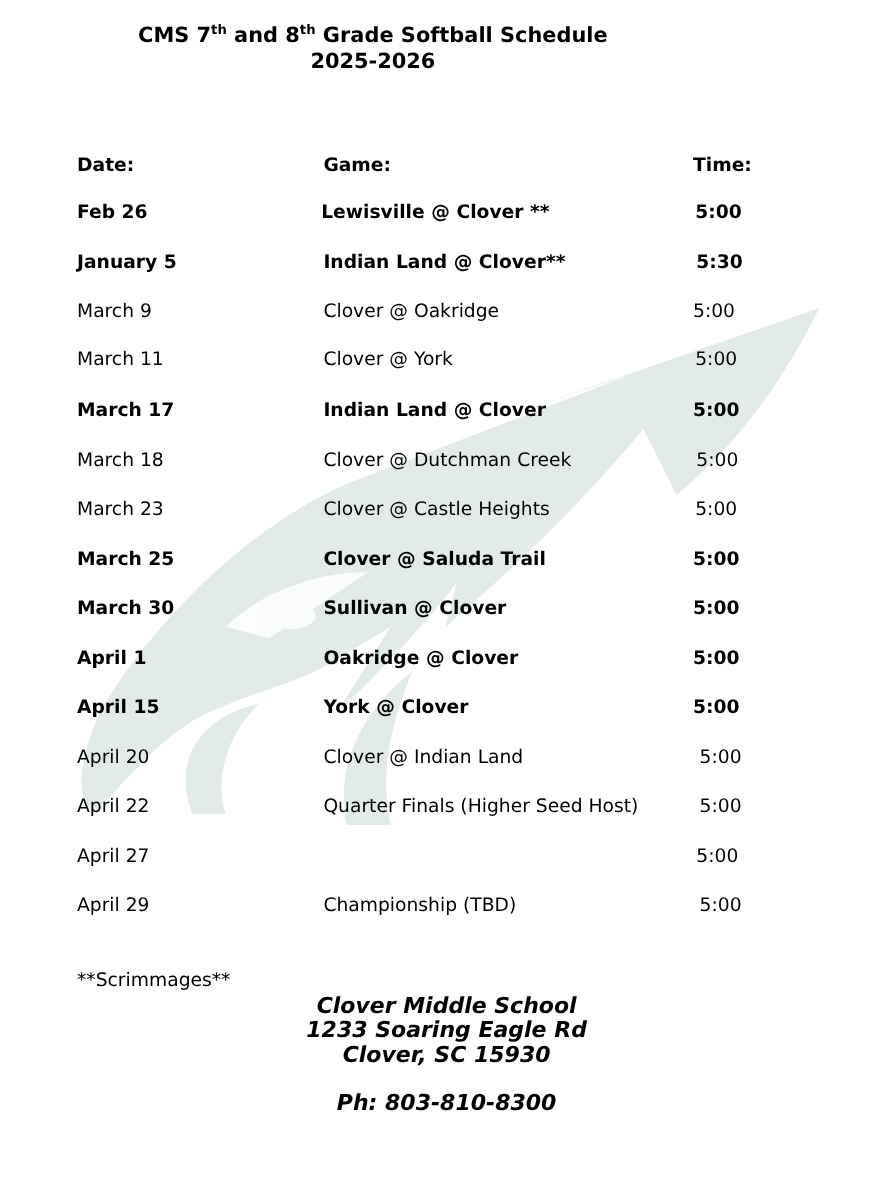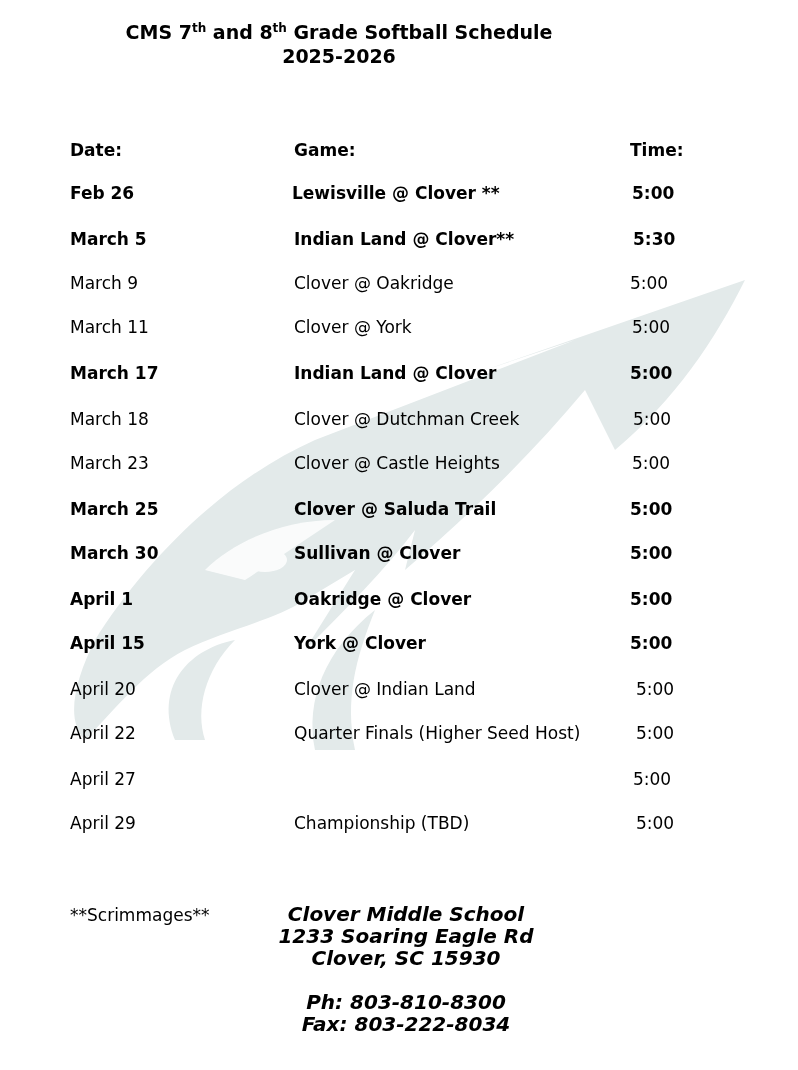--- a/index.html
+++ b/index.html
@@ -20,21 +20,21 @@
     .row {
       position: absolute; left: 0; width: 640px; height: 24px;
       font-size: 17px; line-height: 24px; z-index: 1;
     }
     .row span { position: absolute; white-space: nowrap; }
     .row.bold { font-weight: bold; }
     .c-date { left: 70px; }
     .c-game { left: 294px; }
     .c-time { left: 632px; }
     .note {
-      position: absolute; left: 70px; top: 879px; font-size: 17px; line-height: 24px; z-index: 1; margin-top: 24px;
+      position: absolute; left: 70px; top: 879px; font-size: 17px; line-height: 24px; z-index: 1;
     }
     .address {
       position: absolute; left: 256px; width: 300px; top: 903px;
       text-align: center; font-weight: bold; font-style: italic;
       font-size: 20px; line-height: 22px; z-index: 1;
     }
     .address .gap { height: 22px; }
   </style>
 </head>
 <body>
@@ -62,21 +62,21 @@
   <span class="c-time" style="left:630px">Time:</span>
 </div>
 
 <div id="rows">
   <div class="row bold" style="top:181px">
     <span class="c-date">Feb 26</span>
     <span class="c-game" style="left:292px">Lewisville @ Clover **</span>
     <span class="c-time">5:00</span>
   </div>
   <div class="row bold" style="top:227px">
-    <span class="c-date">March 5</span>
+    <span class="c-date">January 5</span>
     <span class="c-game">Indian Land @ Clover**</span>
     <span class="c-time" style="left:633px">5:30</span>
   </div>
   <div class="row" style="top:271px">
     <span class="c-date">March 9</span>
     <span class="c-game">Clover @ Oakridge</span>
     <span class="c-time" style="left:630px">5:00</span>
   </div>
   <div class="row" style="top:315px">
     <span class="c-date">March 11</span>
@@ -140,14 +140,13 @@
 </div>
 
 <div class="note">**Scrimmages**</div>
 
 <div class="address">
   <div>Clover Middle School</div>
   <div>1233 Soaring Eagle Rd</div>
   <div>Clover, SC 15930</div>
   <div class="gap"></div>
   <div>Ph: 803-810-8300</div>
-  <div>Fax: 803-222-8034</div>
 </div>
 
 </body></html>

